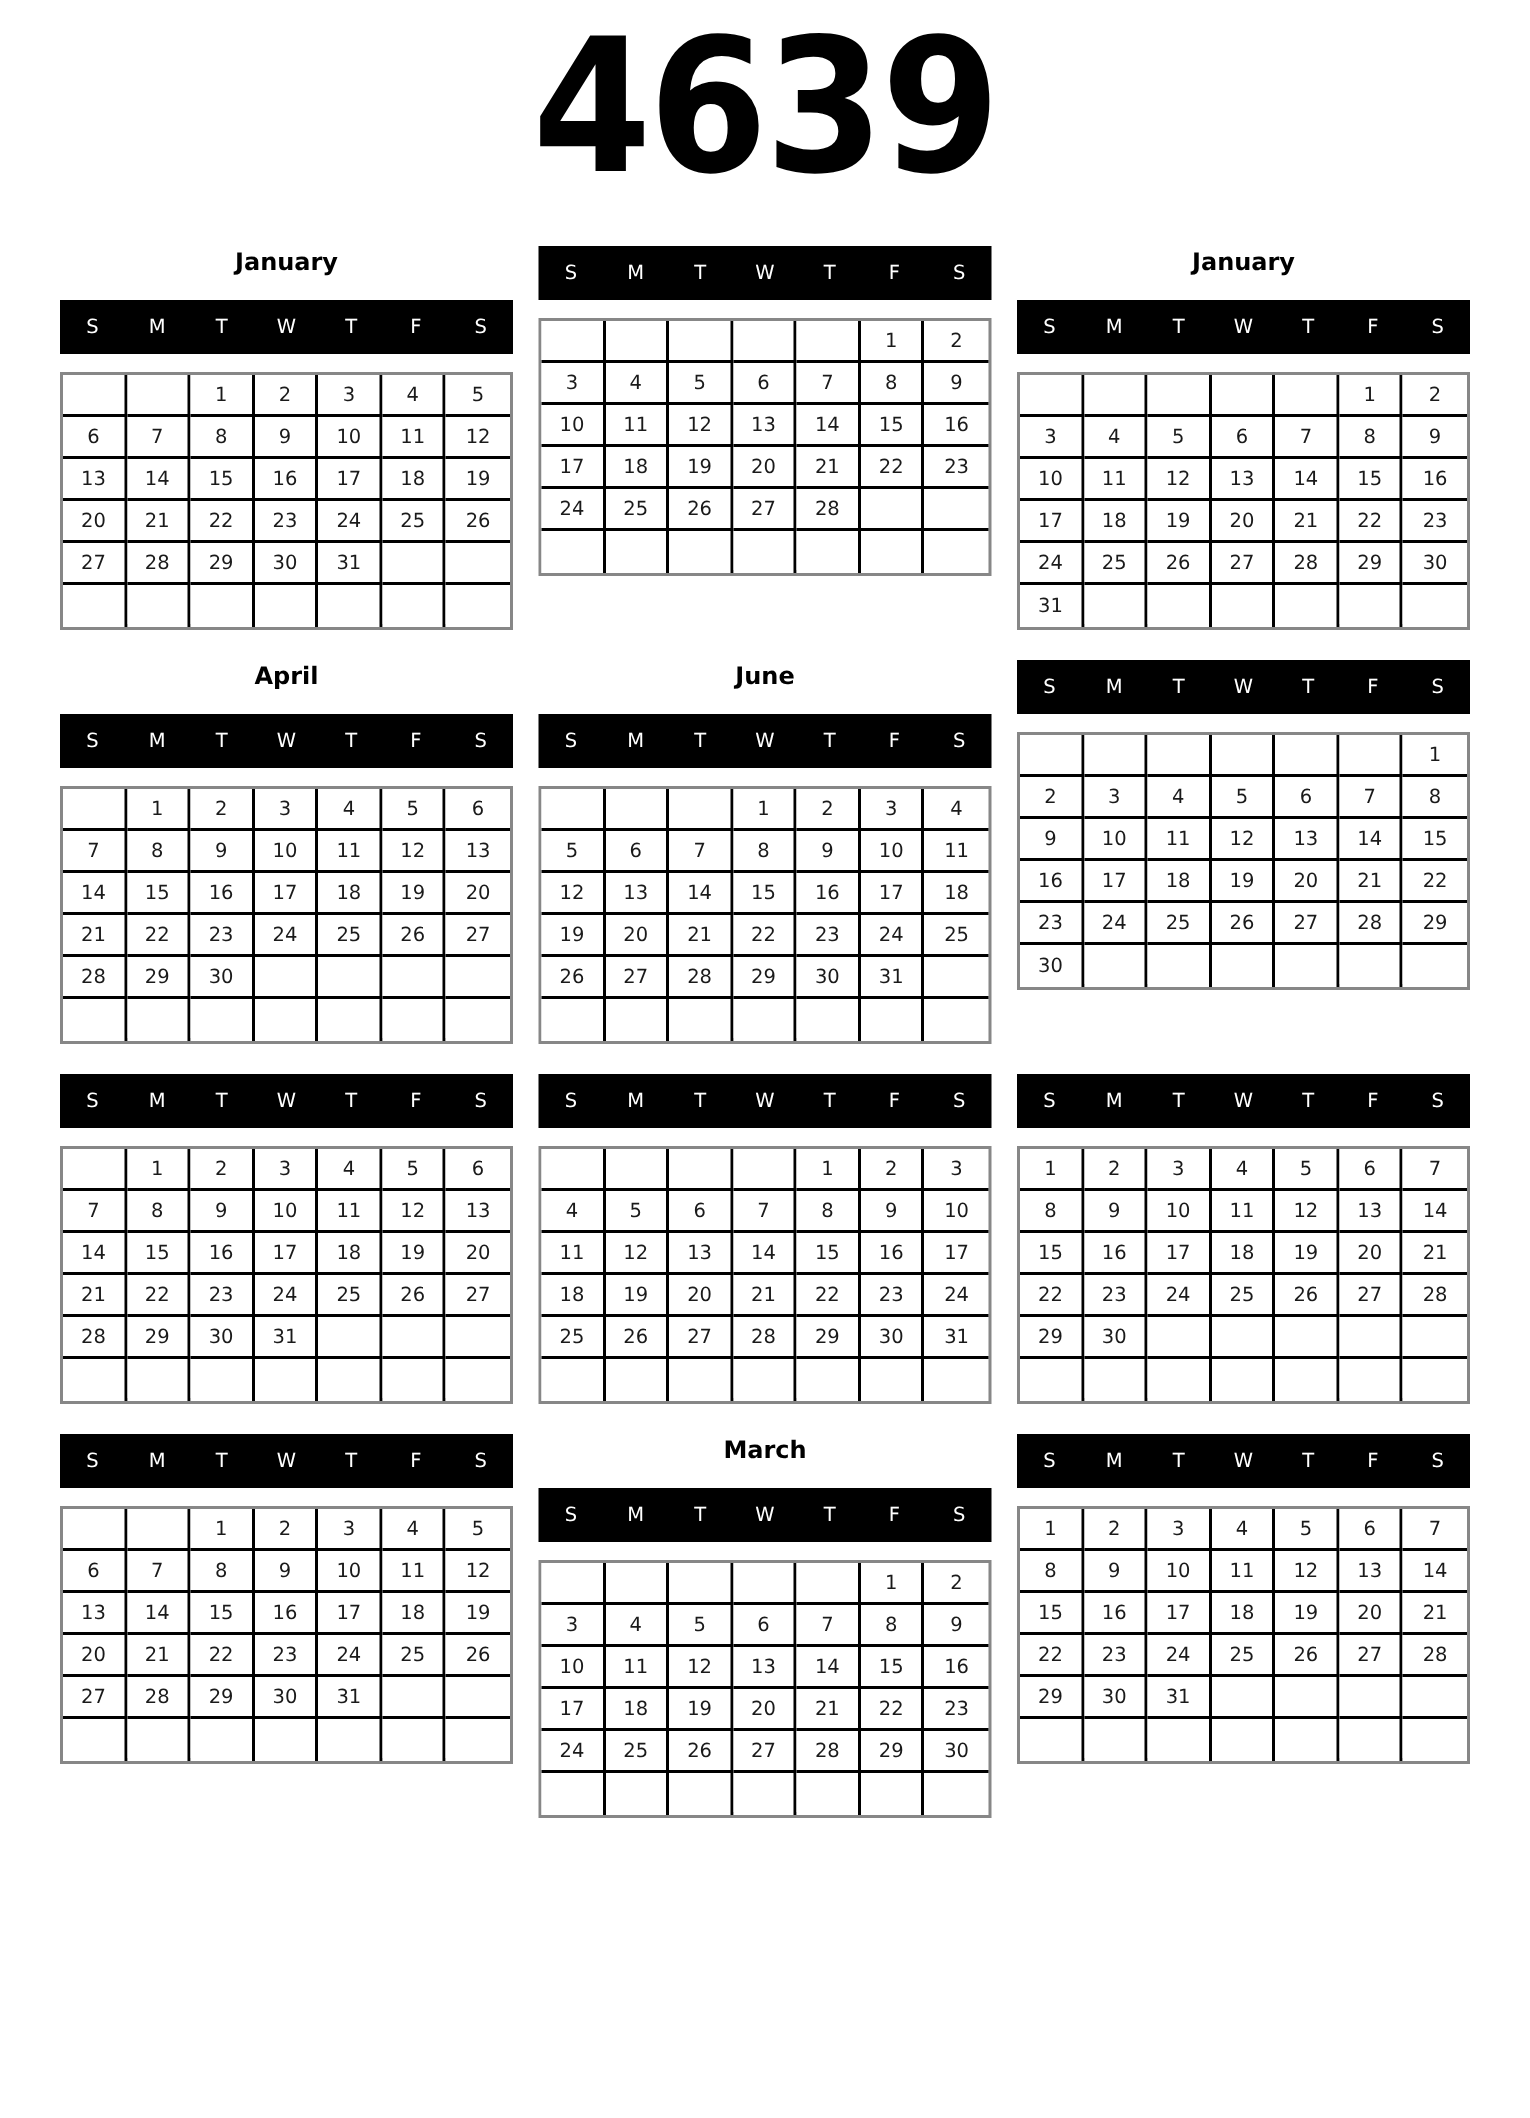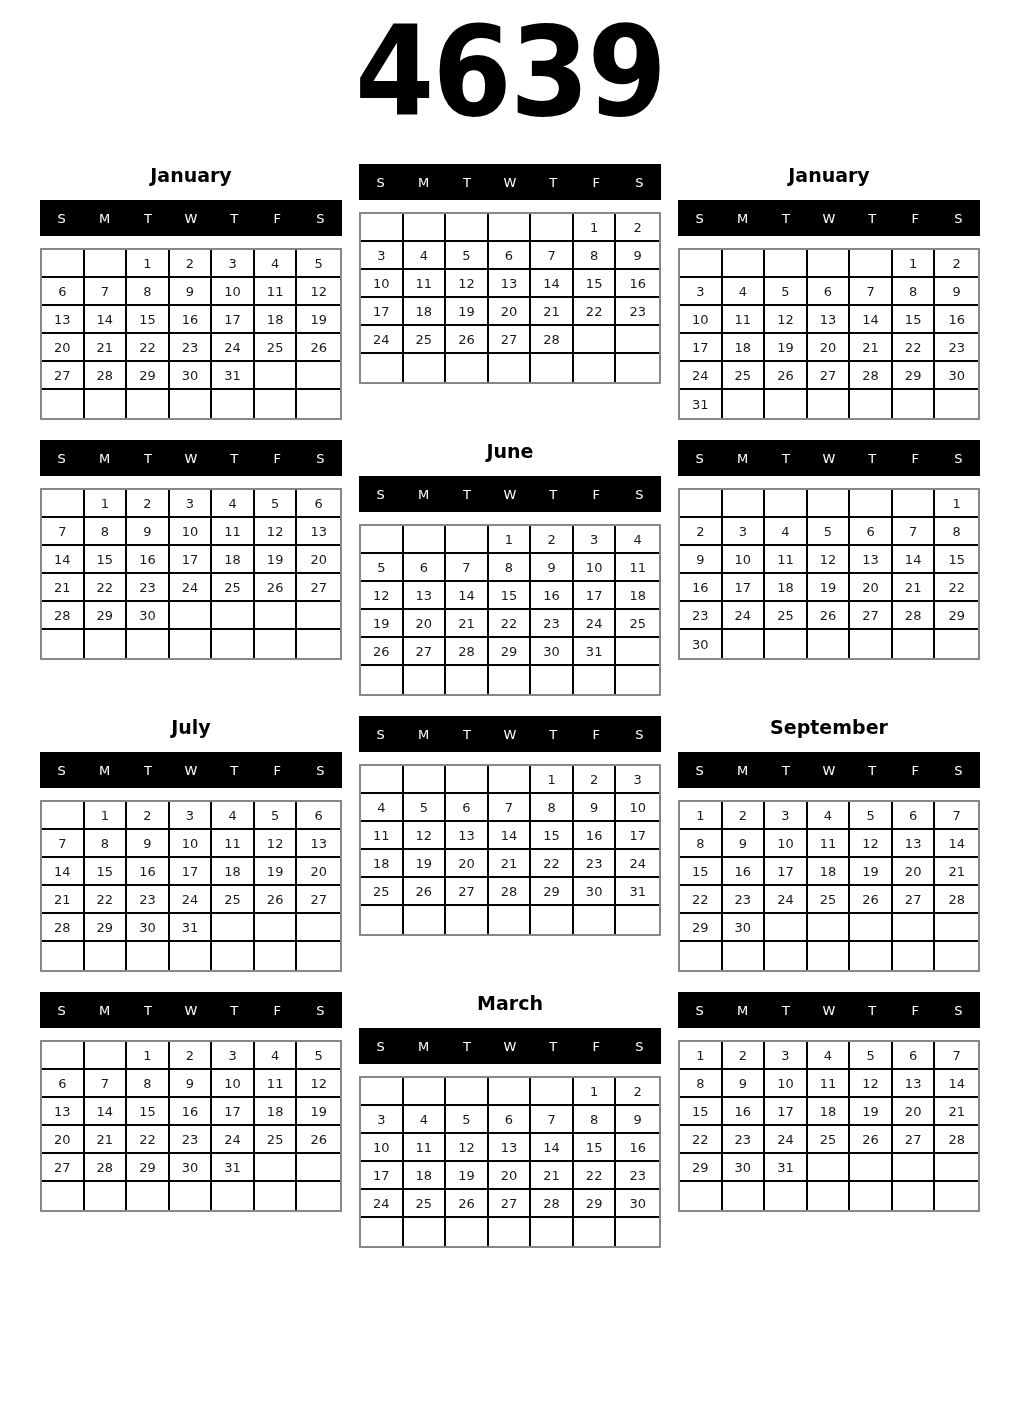--- a/index.html
+++ b/index.html
@@ -28,21 +28,21 @@
     display: grid;
     grid-template-columns: repeat(3, 1fr);
     column-gap: 17px;
     row-gap: 20px;
   }
 
   .month { display: block; }
 
   .month-title {
     text-align: center;
-    font-size: 19px;
+    font-size: 16px;
     font-weight: bold;
     line-height: 22px;
     margin-bottom: 14px;
   }
 
   .dow-bar {
     display: grid;
     grid-template-columns: repeat(7, 1fr);
     background: var(--header-bg, #000);
     color: var(--header-text, #fff);
@@ -246,20 +246,21 @@
         <div class="day-cell"></div>
         <div class="day-cell"></div>
         <div class="day-cell"></div>
         <div class="day-cell"></div>
         <div class="day-cell"></div>
         <div class="day-cell"></div>
       </div>
   </section>
 
   <section class="month">
+    <h2 class="month-title">April</h2>
     <div class="dow-bar">
         <span class="dow-cell">S</span>
         <span class="dow-cell">M</span>
         <span class="dow-cell">T</span>
         <span class="dow-cell">W</span>
         <span class="dow-cell">T</span>
         <span class="dow-cell">F</span>
         <span class="dow-cell">S</span>
       </div>
     <div class="month-grid">
@@ -415,21 +416,20 @@
         <div class="day-cell"></div>
         <div class="day-cell"></div>
         <div class="day-cell"></div>
         <div class="day-cell"></div>
         <div class="day-cell"></div>
         <div class="day-cell"></div>
       </div>
   </section>
 
   <section class="month">
-    <h2 class="month-title">July</h2>
     <div class="dow-bar">
         <span class="dow-cell">S</span>
         <span class="dow-cell">M</span>
         <span class="dow-cell">T</span>
         <span class="dow-cell">W</span>
         <span class="dow-cell">T</span>
         <span class="dow-cell">F</span>
         <span class="dow-cell">S</span>
       </div>
     <div class="month-grid">
@@ -528,21 +528,20 @@
         <div class="day-cell"></div>
         <div class="day-cell"></div>
         <div class="day-cell"></div>
         <div class="day-cell"></div>
         <div class="day-cell"></div>
         <div class="day-cell"></div>
       </div>
   </section>
 
   <section class="month">
-    <h2 class="month-title">September</h2>
     <div class="dow-bar">
         <span class="dow-cell">S</span>
         <span class="dow-cell">M</span>
         <span class="dow-cell">T</span>
         <span class="dow-cell">W</span>
         <span class="dow-cell">T</span>
         <span class="dow-cell">F</span>
         <span class="dow-cell">S</span>
       </div>
     <div class="month-grid">

